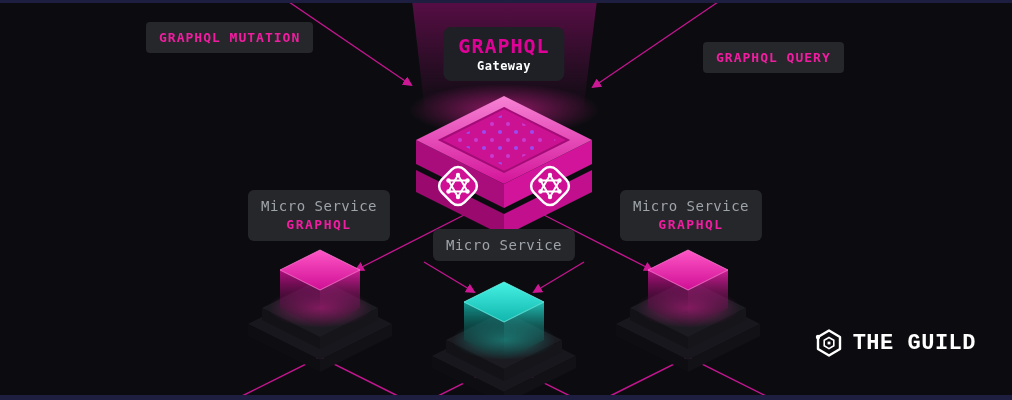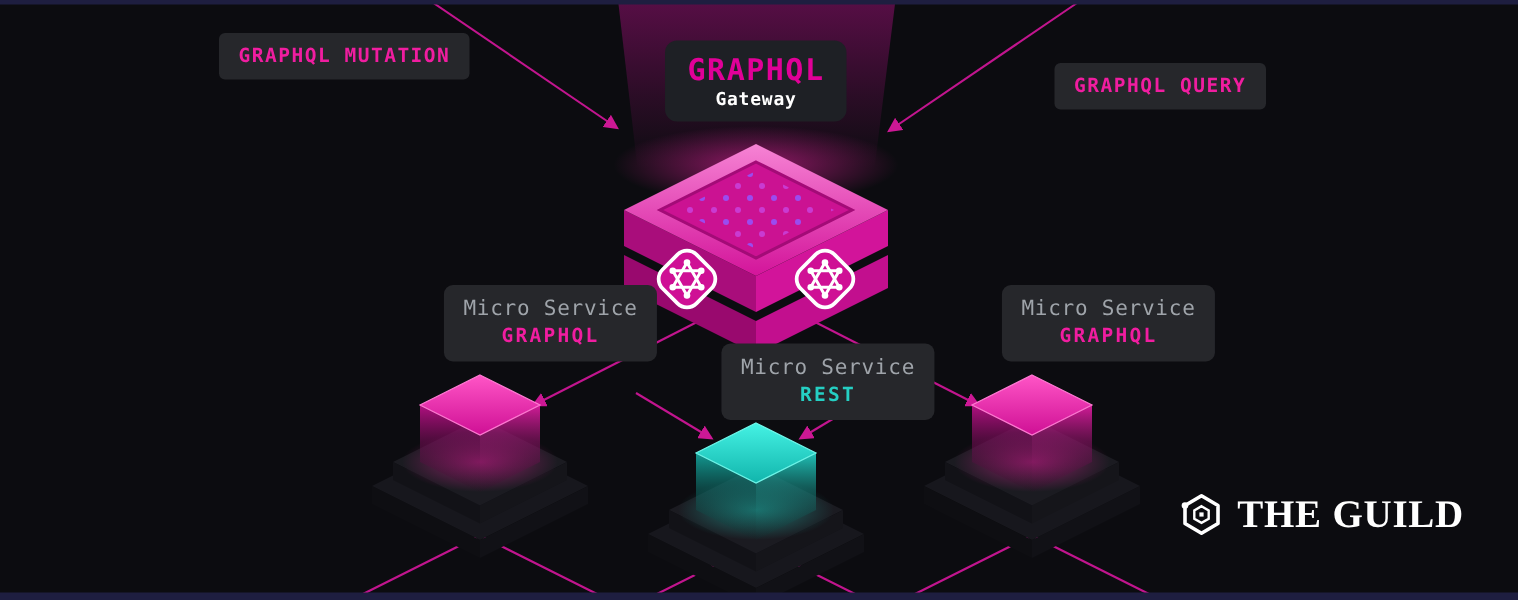--- a/index.html
+++ b/index.html
@@ -11,31 +11,31 @@
   .diagram-svg{position:absolute;left:0;top:0;z-index:1;}
   .badge{position:absolute;z-index:4;background:#26272b;color:#f01da0;
          font-weight:bold;font-size:13px;letter-spacing:1px;padding:8px 13px;border-radius:4px;}
   .badge-mutation{left:146px;top:22px;}
   .badge-query{left:703px;top:22px;margin-top:20px;}
   .gw-label{position:absolute;left:504px;top:27px;transform:translateX(-50%);z-index:4;
             background:#1e2025;border-radius:8px;padding:7px 15px;text-align:center;line-height:1.25;}
   .gw-label .l1{color:#e10098;font-weight:bold;font-size:20px;letter-spacing:1px;}
   .gw-label .l2{color:#ffffff;font-weight:bold;font-size:12px;letter-spacing:0.5px;}
   .svc-label{position:absolute;transform:translateX(-50%);z-index:4;background:#26272b;
-             border-radius:6px;padding:7px 13px;text-align:center;line-height:1.3;margin-left:48px;}
+             border-radius:6px;padding:7px 13px;text-align:center;line-height:1.3;}
   .svc-label .name{color:#9fa4aa;font-size:14px;letter-spacing:0.5px;}
   .svc-label .proto{font-weight:bold;font-size:13px;letter-spacing:1.5px;margin-top:2px;}
   .svc-left{left:319px;top:190px;}
   .svc-center{left:504px;top:229px;}
   .svc-right{left:691px;top:190px;}
   .proto-graphql{color:#f01da0;}
   .proto-rest{color:#25cfc3;}
   .brand{position:absolute;right:36px;top:328px;z-index:4;display:flex;align-items:center;gap:9px;}
-  .brand-text{color:#ffffff;font-family:Liberation Serif, serif;font-weight:bold;
-              font-size:26px;letter-spacing:0.5px;}
+  .brand-text{color:#ffffff;font-family:Liberation Mono, monospace;font-weight:bold;
+              font-size:22px;letter-spacing:0.5px;}
 </style>
 </head>
 <body>
 
 <div class="stage">
 
   <svg class="diagram-svg" width="1012" height="400" viewBox="0 0 1012 400">
     <defs>
       <linearGradient id="beam" x1="0" y1="0" x2="0" y2="1">
         <stop offset="0" stop-color="#c01090" stop-opacity="0.42"></stop>
@@ -180,21 +180,20 @@
     <div class="l2">Gateway</div>
   </div>
 
   <div class="svc-label svc-left">
     <div class="name">Micro Service</div>
     <div class="proto proto-graphql">GRAPHQL</div>
   </div>
 
   <div class="svc-label svc-center">
     <div class="name">Micro Service</div>
-    <div class="proto proto-rest">REST</div>
   </div>
 
   <div class="svc-label svc-right">
     <div class="name">Micro Service</div>
     <div class="proto proto-graphql">GRAPHQL</div>
   </div>
 
   <div class="brand">
     <svg width="30" height="30" viewBox="0 0 30 30">
       <polygon points="15,2.5 26,9 26,21 15,27.5 4,21 4,9" fill="none" stroke="#ffffff" stroke-width="2.4" stroke-linejoin="round"></polygon>

